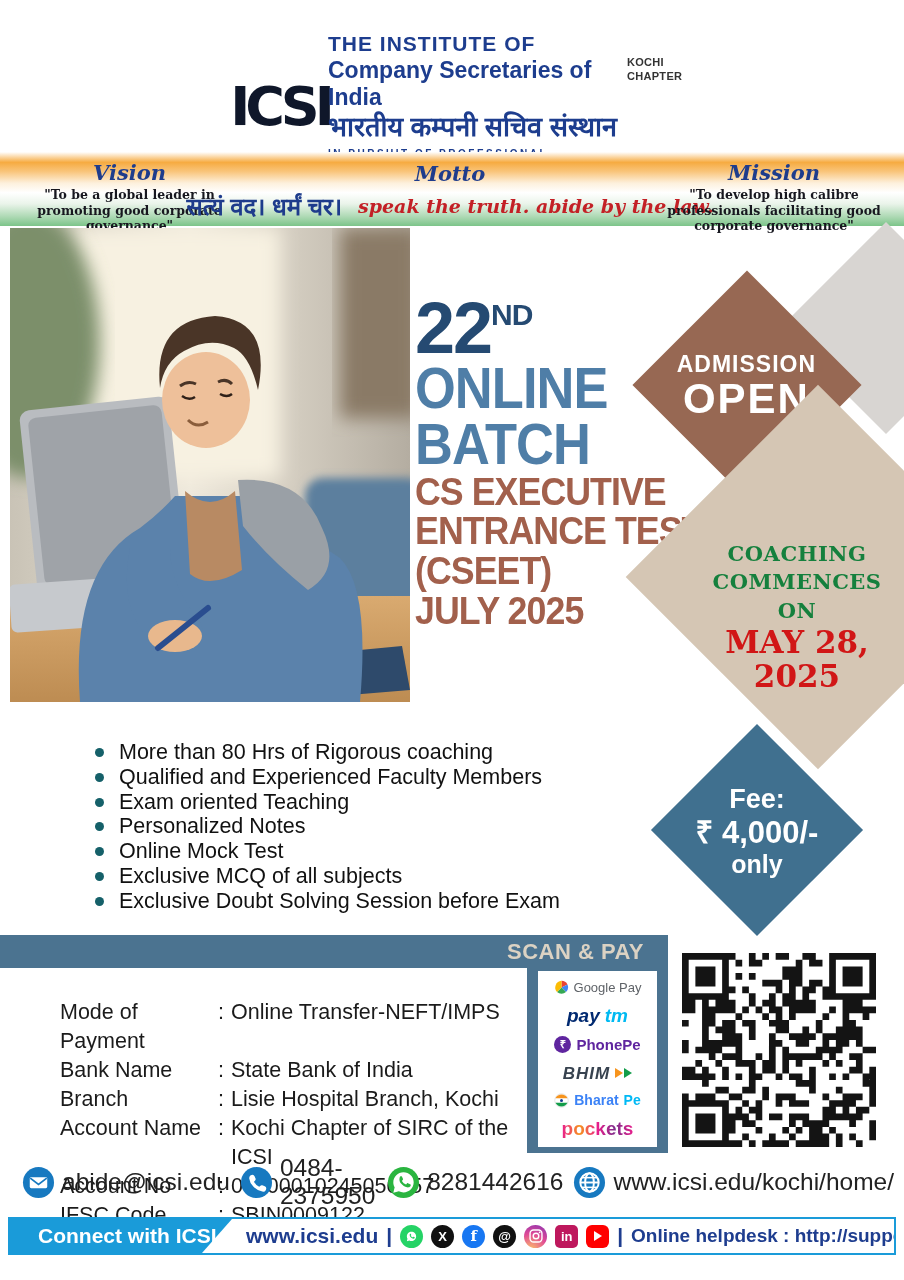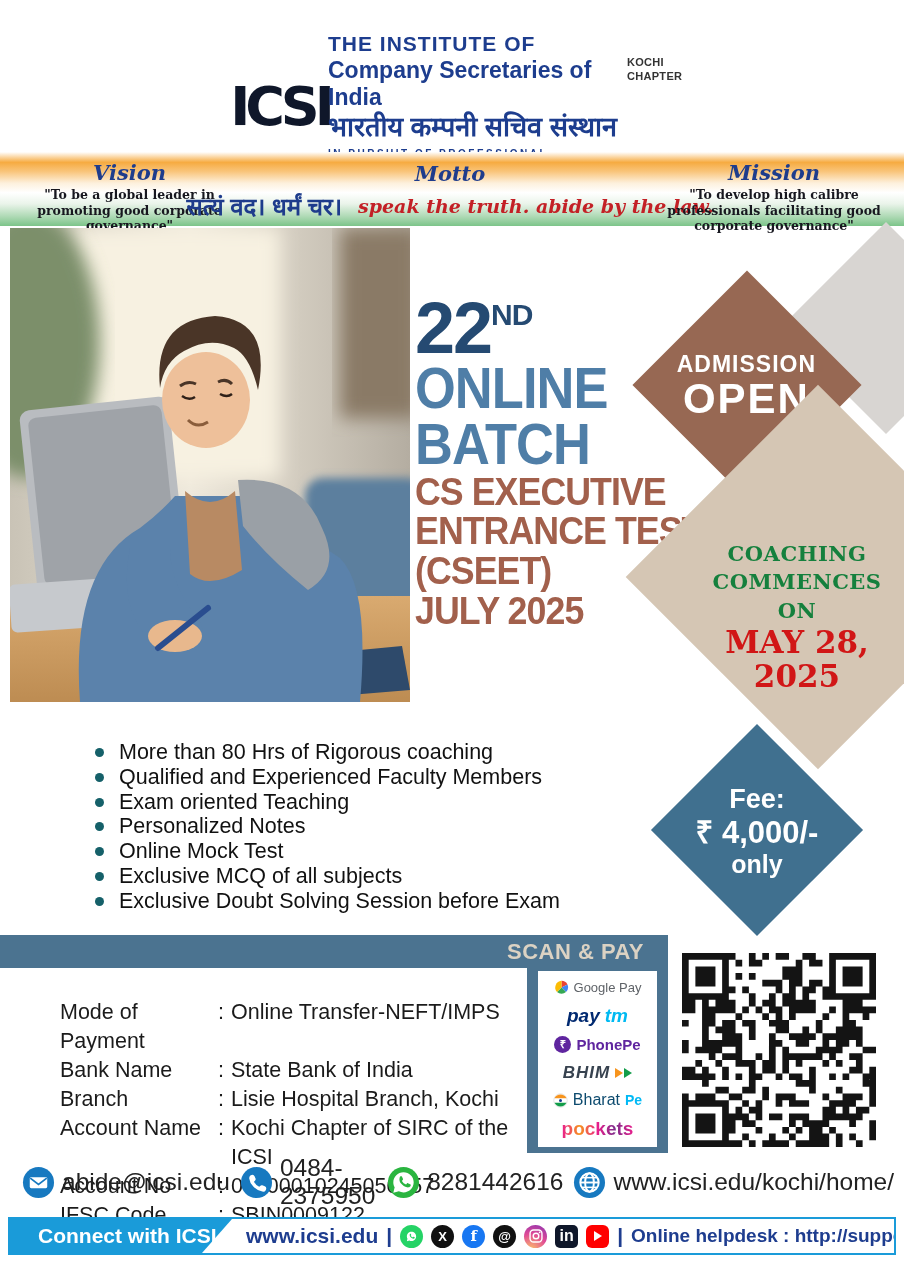--- a/index.html
+++ b/index.html
@@ -68,21 +68,21 @@
   .app-row{display:flex;align-items:center;gap:5px;line-height:1;}
   .gpay-t{font-size:13px;color:#5f6368;}
   .paytm-1{font-size:19px;font-weight:800;color:#002970;font-style:italic;}
   .paytm-2{font-size:19px;font-weight:800;color:#00baf2;font-style:italic;}
   .pp-circ{width:17px;height:17px;border-radius:50%;background:#5f259f;color:#fff;font-size:11px;font-weight:800;display:flex;align-items:center;justify-content:center;}
   .pp-t{font-size:15px;font-weight:800;color:#5f259f;}
   .bhim-t{font-size:17px;font-weight:900;font-style:italic;color:#37424f;letter-spacing:1px;}
   .tri{width:0;height:0;border-top:5px solid transparent;border-bottom:5px solid transparent;}
   .tri-o{border-left:8px solid #f7941d;}
   .tri-g{border-left:8px solid #129d49;margin-left:-4px;}
-  .bp-t1{font-size:16px;font-weight:400;color:#0c4a6e;}
+  .bp-t1{font-size:14px;font-weight:700;color:#3b82f6;}
   .bp-t2{font-size:14px;font-weight:800;color:#00b9f5;}
   .pockets-t{font-size:19px;font-weight:800;background:linear-gradient(90deg,#e91e8c,#f7941d,#e91e8c,#7b2d8b,#e91e8c);
              -webkit-background-clip:text;background-clip:text;color:transparent;}
   .qr{left:682px;top:953px;width:194px;height:194px;background:#fff;}
   .pay-rows{left:60px;top:998px;width:480px;}
   .pay-row{display:flex;font-size:21.5px;color:#1b1b1b;line-height:29px;}
   .pay-label{width:158px;flex:0 0 158px;}
   .pay-colon{margin-right:7px;}
 
   
@@ -94,21 +94,21 @@
   .bar{left:8px;top:1217px;width:888px;height:38px;background:#1a9bd9;border:2px solid #1a9bd9;box-sizing:border-box;z-index:5;}
   .bar-connect{position:absolute;left:28px;top:0;height:34px;display:flex;align-items:center;color:#fff;font-size:21px;font-weight:800;}
   .bar-white{position:absolute;left:192px;top:0;right:0;bottom:0;background:#fff;clip-path:polygon(30px 0,100% 0,100% 100%,0 100%);
              display:flex;align-items:center;padding-left:44px;gap:8px;box-sizing:border-box;}
   .bar-site{font-size:21px;font-weight:800;color:#1e3d8f;}
   .bar-sep{font-size:21px;font-weight:800;color:#1e3d8f;}
   .bar-help{font-size:19px;font-weight:700;color:#1e3d8f;white-space:nowrap;}
   .soc{width:23px;height:23px;border-radius:50%;display:flex;align-items:center;justify-content:center;color:#fff;font-weight:800;font-size:13px;flex:0 0 23px;}
   .soc-x,.soc-th{background:#111;}
   .soc-fb{background:#1877f2;font-family:"DejaVu Serif",serif;font-size:15px;}
-  .soc-li{background:#0f172a;border-radius:5px;font-size:16px;}
+  .soc-li{background:#be185d;border-radius:5px;font-size:13px;}
   .soc-yt{background:#f00;border-radius:6px;width:27px;}
   .yt-tri{width:0;height:0;border-left:8px solid #fff;border-top:5px solid transparent;border-bottom:5px solid transparent;}
 </style>
 </head>
 <body>
 
 <div id="poster">
 
   <div class="abs logo-mark">ICSI</div>
   <div class="abs org-block">

